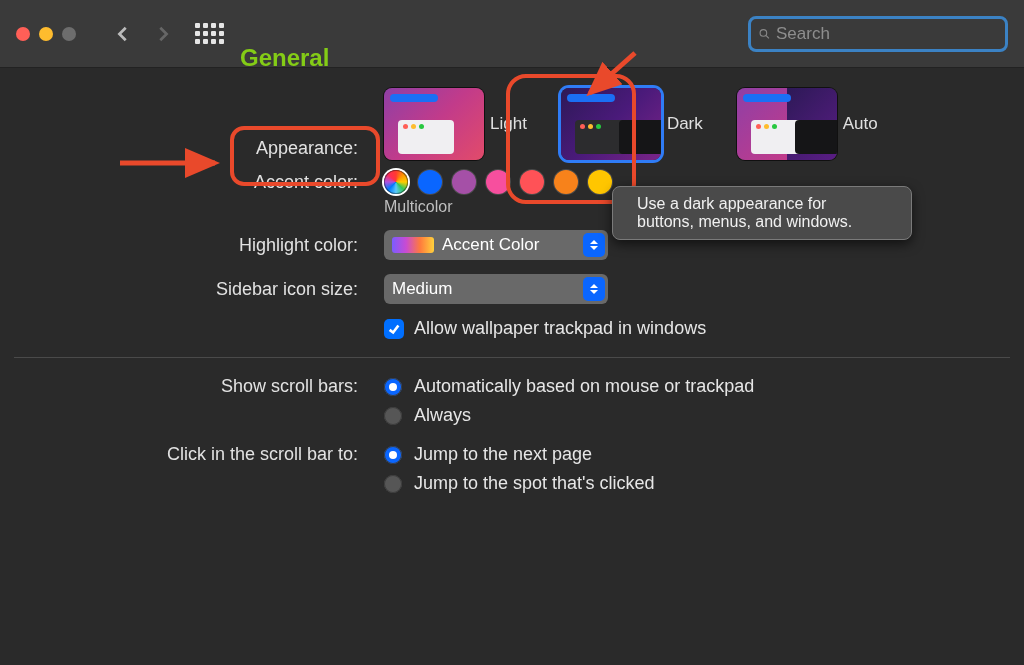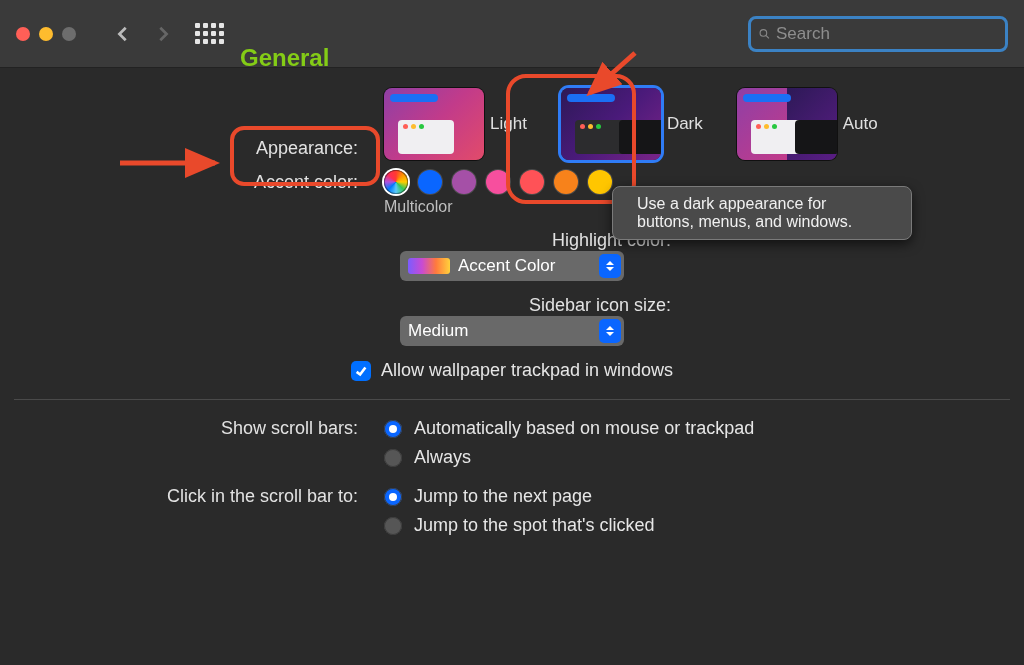--- a/index.html
+++ b/index.html
@@ -48,21 +48,21 @@
   .search svg { width:16px; height:16px; stroke:#888; stroke-width:2; fill:none;}
   .search input {
     flex:1; background:transparent; border:none; outline:none;
     color:#ddd; font-size:17px;
   }
   .search input::placeholder { color:#8e8e8e; }
 
   
   .content { padding: 20px 14px 0 14px; position:relative; }
   .row { display:flex; align-items:flex-start; margin-bottom: 10px; }
-  .row.center { align-items:center;flex-direction:column; }
+  .row.center { align-items:center; }
   .label {
     width: 370px; text-align:right; padding-right: 26px;
     color:#e2e2e2; font-size:18px;
   }
   .value { flex:1; display:flex; flex-wrap:wrap; align-items:center; }
 
   
   .appearance-opts { display:flex; gap: 34px; }
   .app-opt { display:flex; flex-direction:row; align-items:center; gap:6px; cursor:pointer;}
   .thumb {

